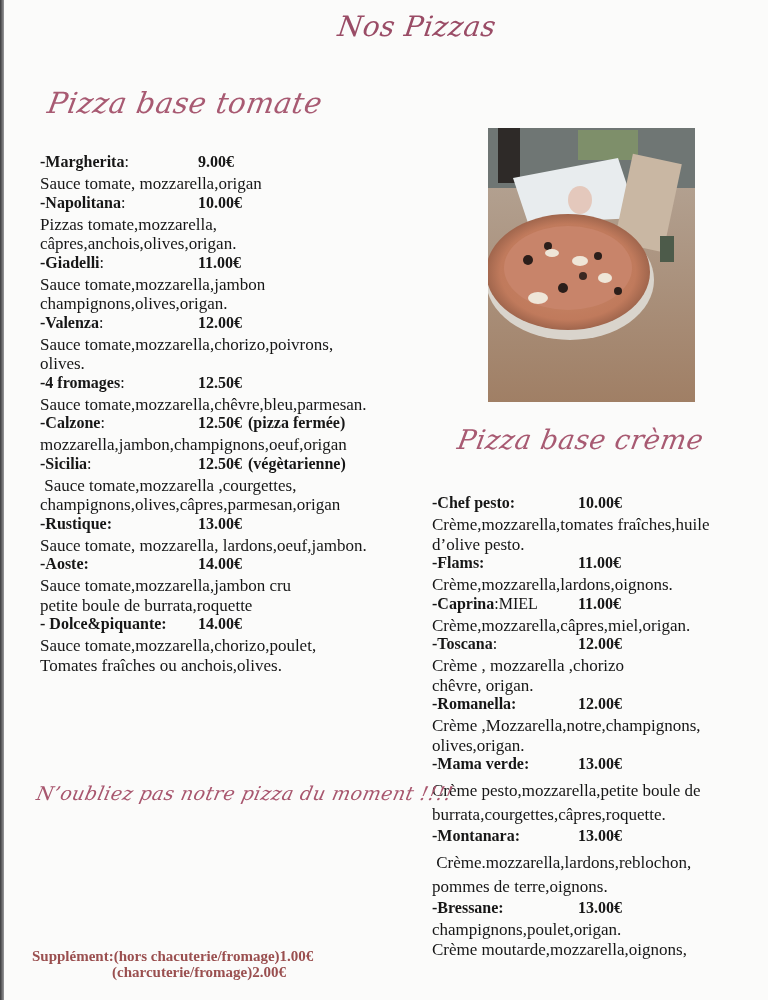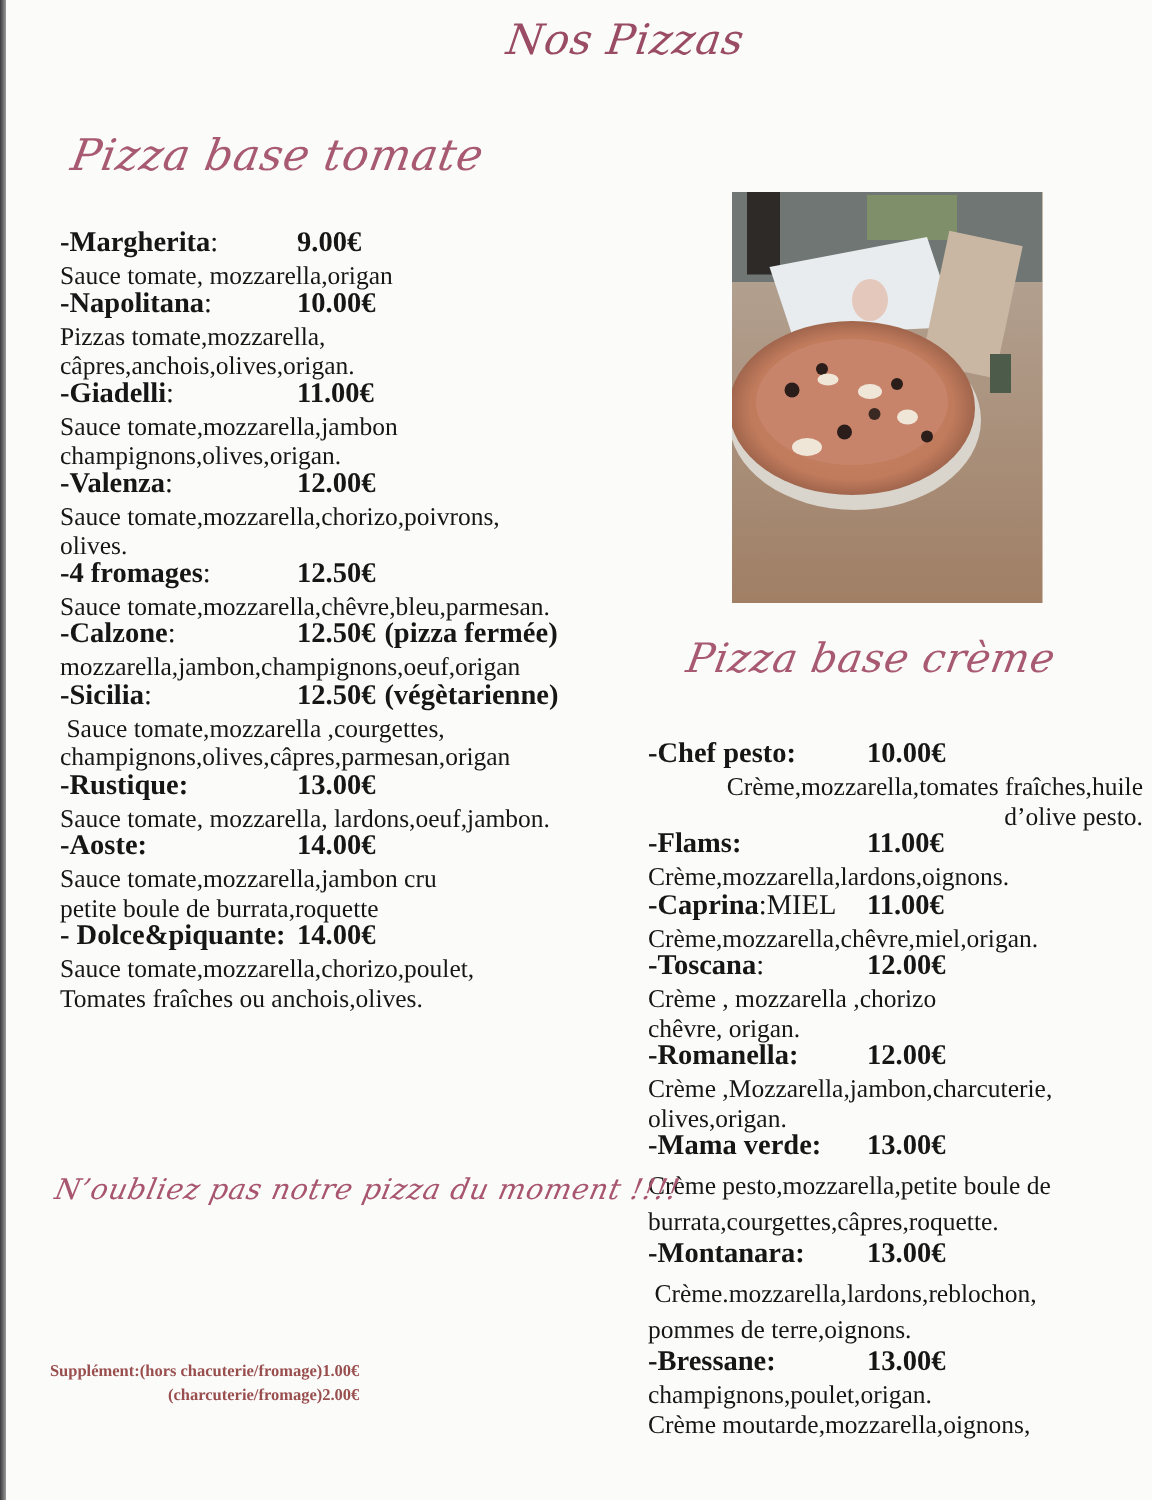--- a/index.html
+++ b/index.html
@@ -31,40 +31,40 @@
       transform: skewX(-10deg);
     }
     .title-tomate { left: 48px; top: 86px; }
     .title-creme { left: 458px; top: 424px; font-size: 27px; }
 
     .menu-list { position: absolute; }
     .col-left { left: 40px; top: 153px; width: 380px; }
     .col-right { left: 432px; top: 494px; width: 330px; }
 
     .item { }
-    .item-head { display: flex; font-size: 19px; line-height: 18px; font-family: Liberation Serif, serif; }
+    .item-head { display: flex; font-size: 16px; line-height: 18px; font-family: Liberation Serif, serif; }
     .item-name { font-weight: bold; }
     .item-price { font-weight: bold; position: absolute; }
     .item-desc { font-size: 17px; line-height: 19.5px; }
 
     .col-left .item-head { height: 21px; }
     .col-right .item-head { height: 21px; }
 
     .photo {
       position: absolute; left: 488px; top: 128px; width: 207px; height: 274px;
       overflow: hidden; background: #b08f76;
     }
     .reminder {
       position: absolute; left: 37px; top: 782px; font-size: 19px;
       transform: skewX(-12deg); color: #a8566e;
     }
     .supplement {
-      position: absolute; left: 32px; top: 906px;
+      position: absolute; left: 32px; top: 948px;
       font-family: "Liberation Serif", serif; font-weight: bold;
-      font-size: 11px; line-height: 16px; color: #9a4f4f; text-align: right;
+      font-size: 15px; line-height: 16px; color: #9a4f4f;
     }
     .supplement .line2 { padding-left: 80px; }
   </style>
 </head>
 <body>
 
 <div class="page-edge"></div>
 
 <h1 class="script main-title">Nos Pizzas</h1>
 
@@ -192,21 +192,21 @@
     <ellipse cx="92" cy="133" rx="8" ry="5" fill="#efe6d8"></ellipse>
     <ellipse cx="117" cy="150" rx="7" ry="5" fill="#efe6d8"></ellipse>
     <ellipse cx="64" cy="125" rx="7" ry="4" fill="#efe6d8"></ellipse>
     <rect x="172" y="108" width="14" height="26" fill="#4d5b4a"></rect>
   </svg>
 </div>
 
 <h2 class="script section-title title-creme">Pizza base crème</h2>
 
 <div class="menu-list col-right" id="list-creme">
-    <div class="item" style="position: relative; text-align: right;">
+    <div class="item" style="position: relative;">
       <div class="item-head">
         <span class="item-name">-Chef pesto:</span>
         <span></span>
         <span class="item-price" style="left: 146px;"><span>10.00€</span></span>
       </div>
       <div class="item-desc" style="white-space: pre;">Crème,mozzarella,tomates fraîches,huile</div>
       <div class="item-desc" style="white-space: pre;">d’olive pesto.</div>
     </div>
     <div class="item" style="position: relative;">
       <div class="item-head">
@@ -216,38 +216,38 @@
       </div>
       <div class="item-desc" style="white-space: pre;">Crème,mozzarella,lardons,oignons.</div>
     </div>
     <div class="item" style="position: relative;">
       <div class="item-head">
         <span class="item-name">-Caprina</span>
         <span>: </span>
         <span>MIEL</span>
         <span class="item-price" style="left: 146px;"><span>11.00€</span></span>
       </div>
-      <div class="item-desc" style="white-space: pre;">Crème,mozzarella,chêvre,miel,origan.</div>
+      <div class="item-desc" style="white-space: pre;">Crème,mozzarella,câpres,miel,origan.</div>
     </div>
     <div class="item" style="position: relative;">
       <div class="item-head">
         <span class="item-name">-Toscana</span>
         <span>:</span>
         <span class="item-price" style="left: 146px;"><span>12.00€</span></span>
       </div>
       <div class="item-desc" style="white-space: pre;">Crème , mozzarella ,chorizo</div>
       <div class="item-desc" style="white-space: pre;">chêvre, origan.</div>
     </div>
     <div class="item" style="position: relative;">
       <div class="item-head">
         <span class="item-name">-Romanella:</span>
         <span></span>
         <span class="item-price" style="left: 146px;"><span>12.00€</span></span>
       </div>
-      <div class="item-desc" style="white-space: pre;">Crème ,Mozzarella,jambon,charcuterie,</div>
+      <div class="item-desc" style="white-space: pre;">Crème ,Mozzarella,notre,champignons,</div>
       <div class="item-desc" style="white-space: pre;">olives,origan.</div>
     </div>
     <div class="item" style="position: relative;">
       <div class="item-head" style="height: 24px;">
         <span class="item-name">-Mama verde:</span>
         <span></span>
         <span class="item-price" style="left: 146px;"><span>13.00€</span></span>
       </div>
       <div class="item-desc" style="white-space: pre; line-height: 24px;">Crème pesto,mozzarella,petite boule de</div>
       <div class="item-desc" style="white-space: pre; line-height: 24px;">burrata,courgettes,câpres,roquette.</div>

